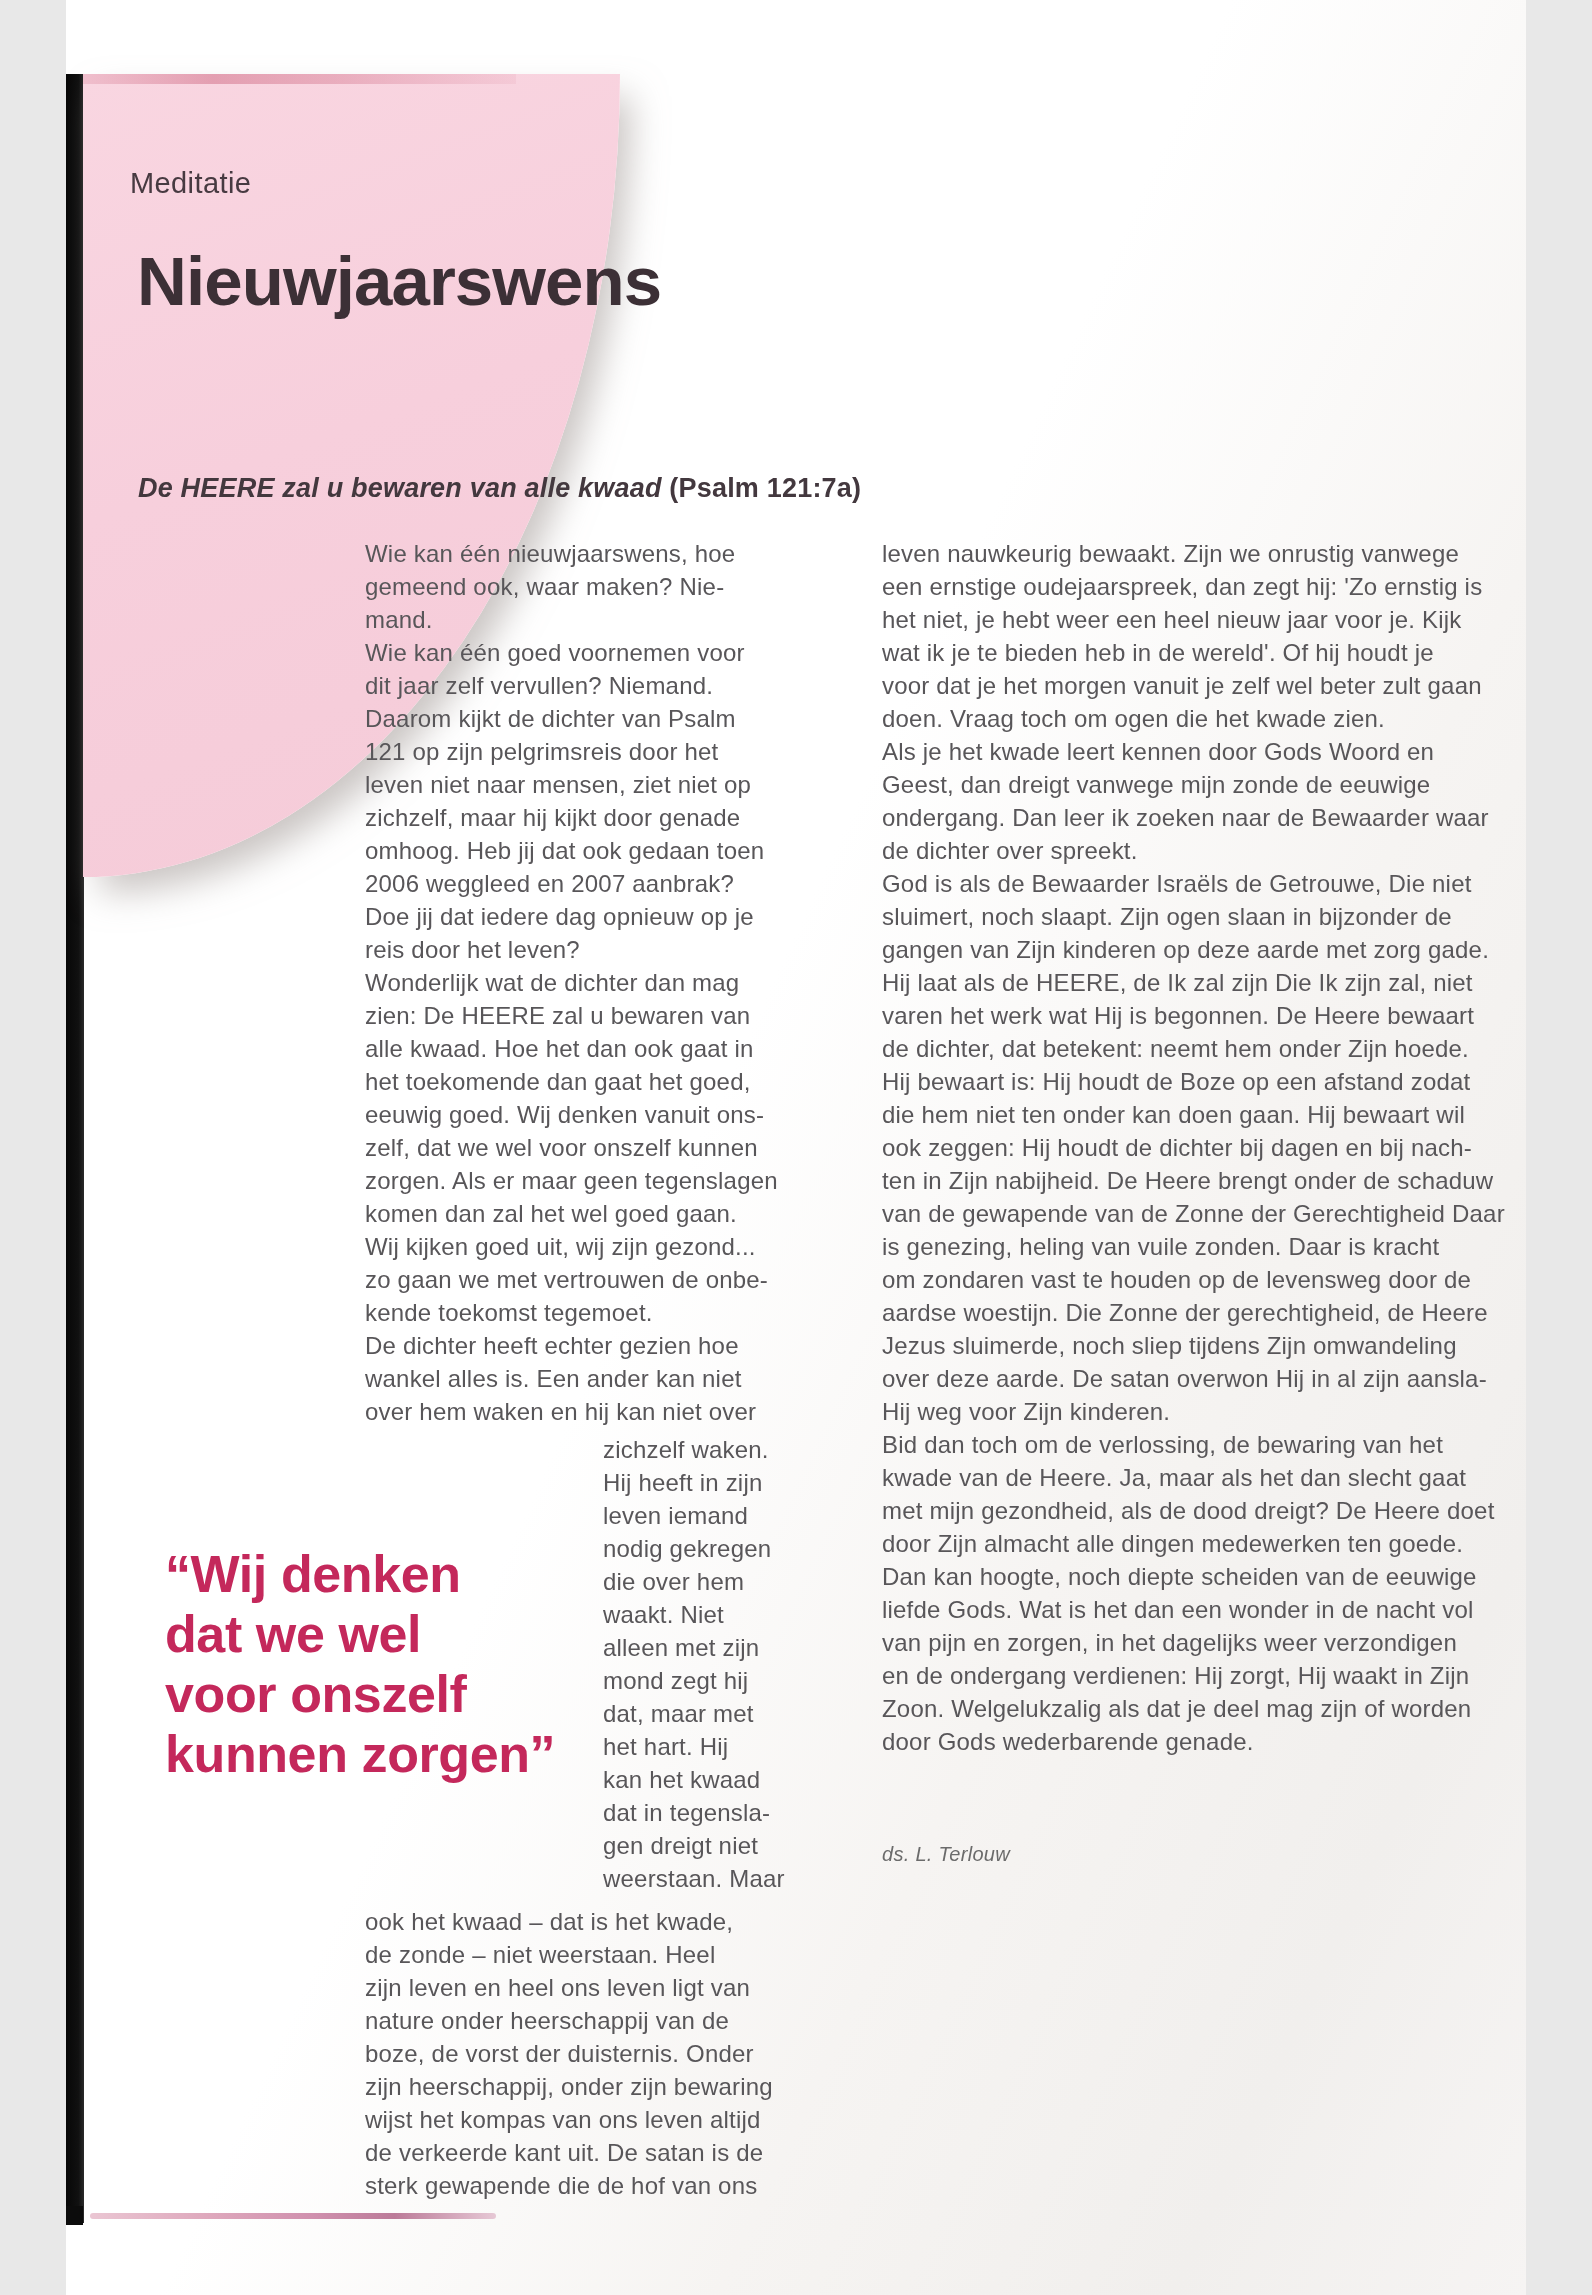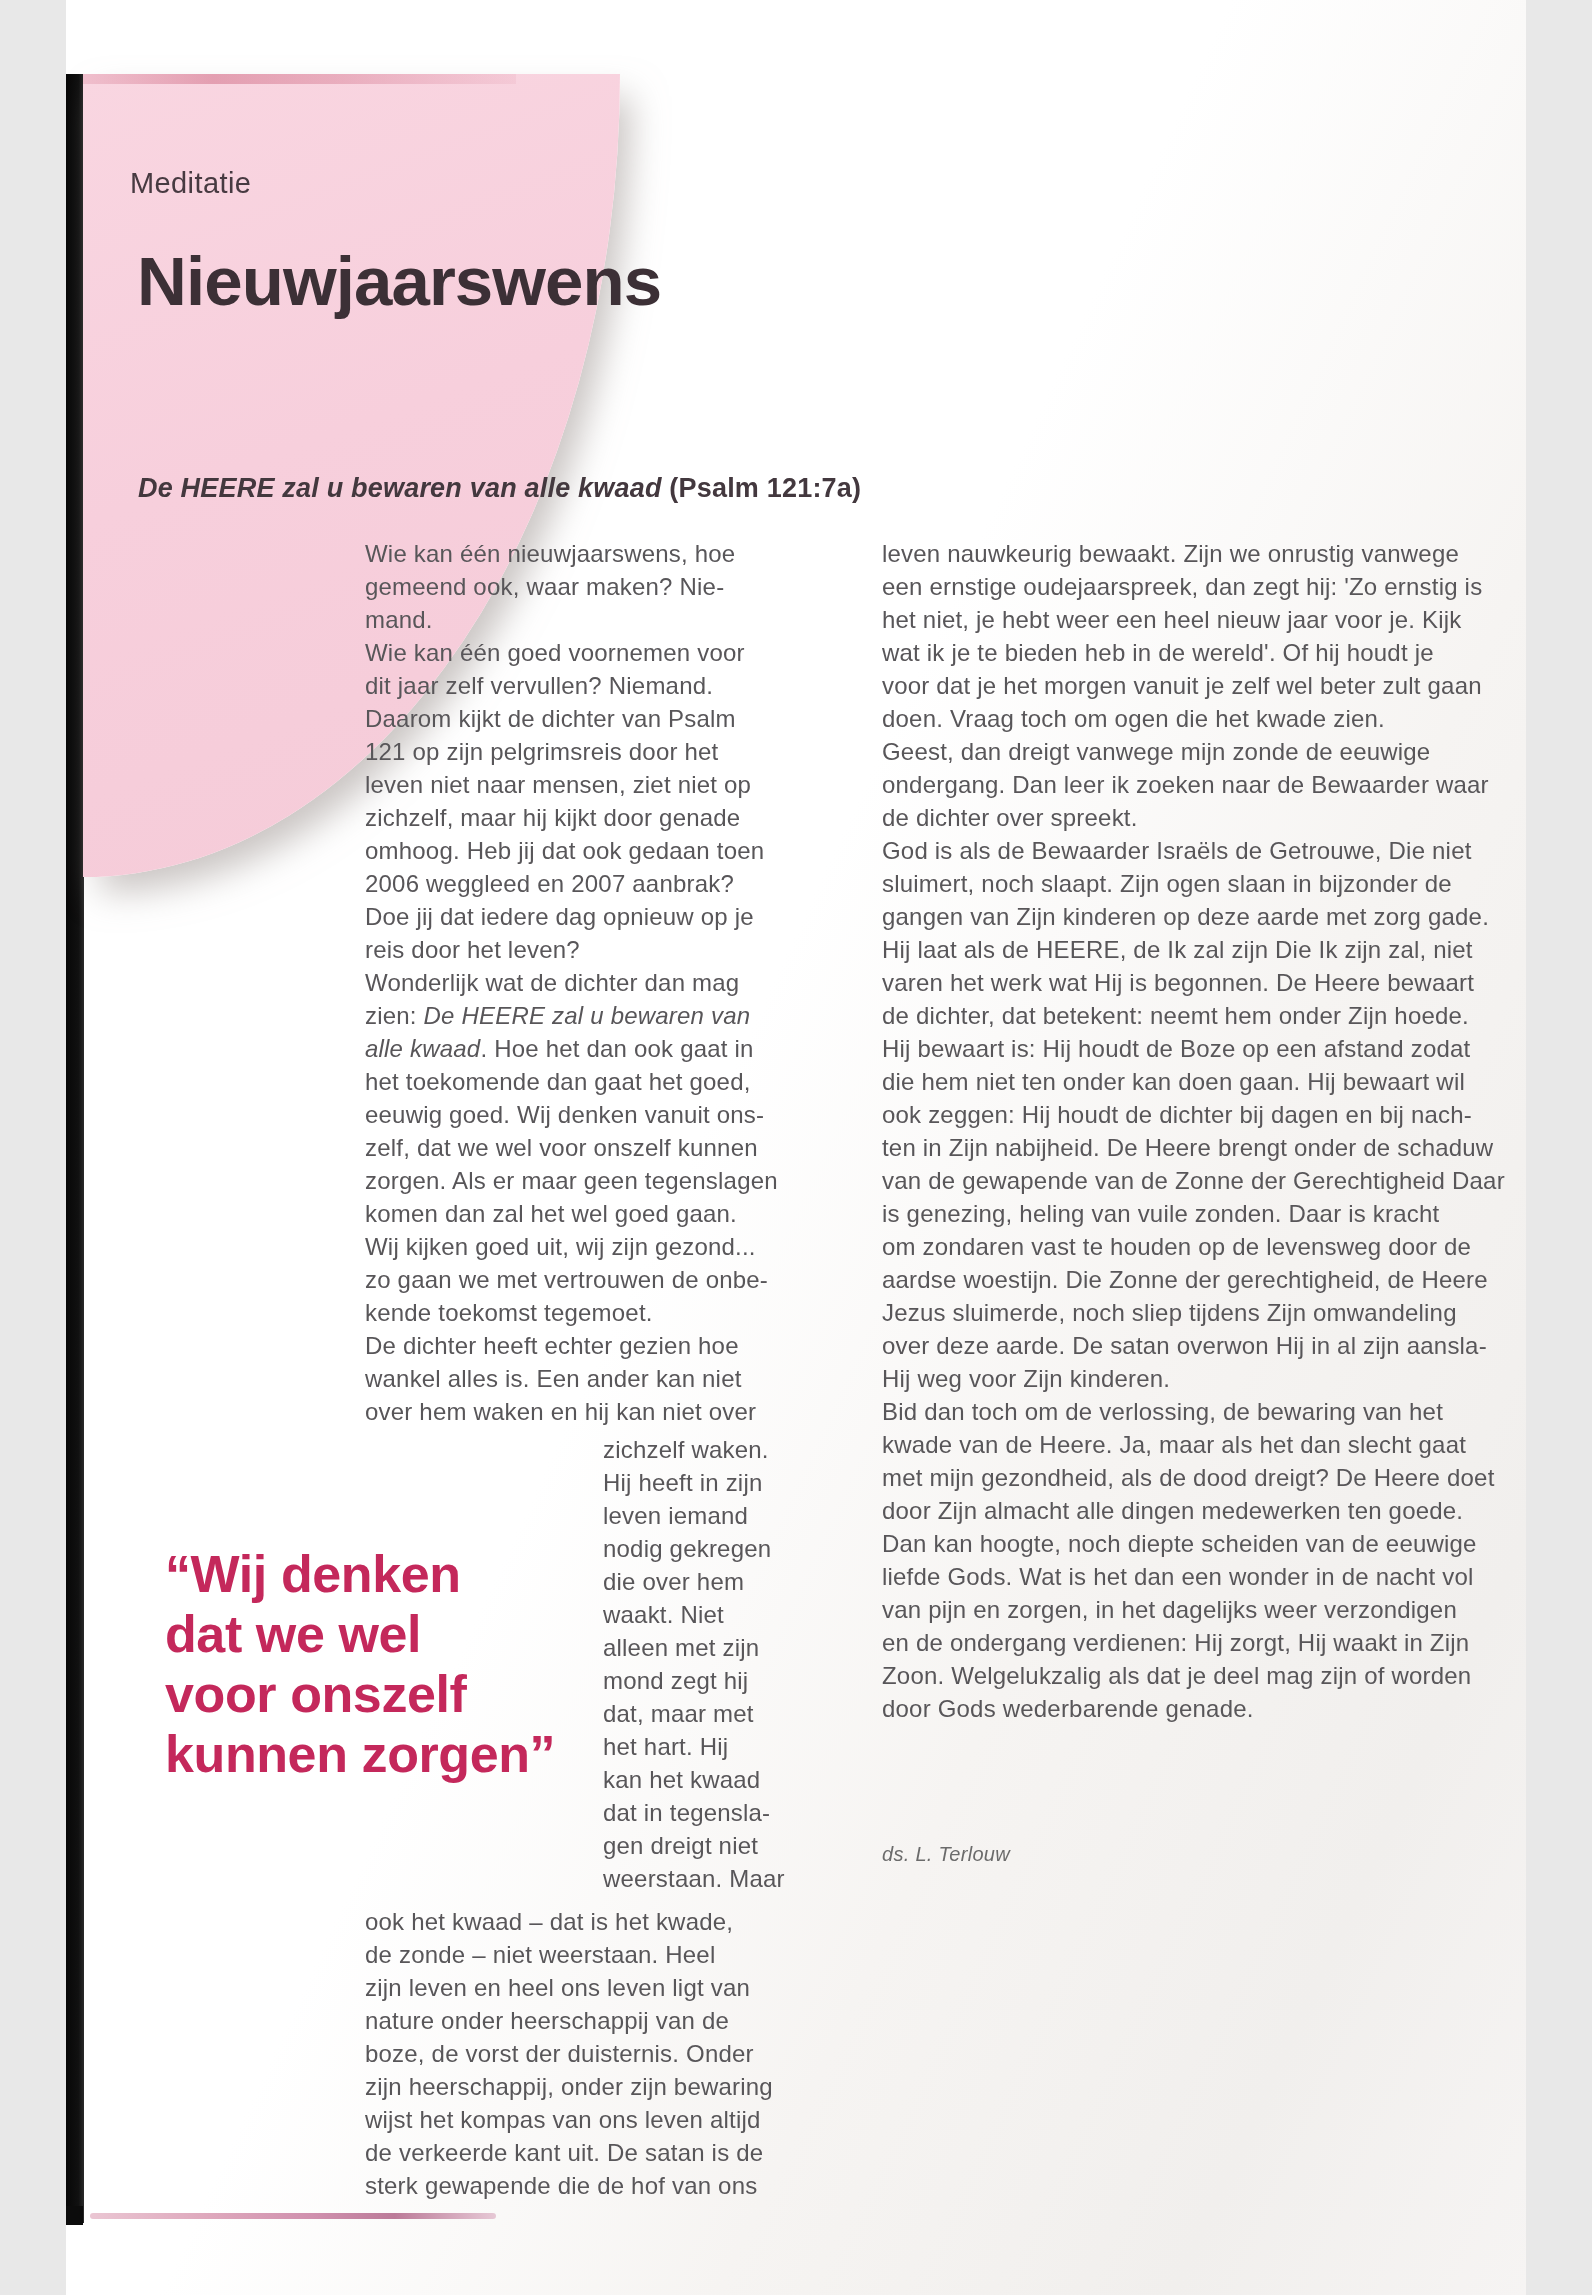--- a/index.html
+++ b/index.html
@@ -37,21 +37,21 @@
   }
   .subtitle{
     position:absolute;left:72px;top:473px;
     font-size:27px;font-weight:bold;color:#43383e;letter-spacing:0.2px;
     white-space:nowrap;
   }
   .subtitle .it{font-style:italic;}
   
   .col{position:absolute;font-size:24px;color:#585659;letter-spacing:0.2px;}
   .col .tl{height:33px;line-height:33px;white-space:nowrap;}
-  .col .it{font-style:italic;text-align:center;}
+  .col .it{text-align:center;}
   .col-left-a{left:299px;top:537px;}
   .col-left-b{left:537px;top:1433px;}
   .col-left-c{left:299px;top:1905px;}
   .col-right{left:816px;top:537px;}
   .pull-quote{
     position:absolute;left:60px;top:1544px;
     font-size:52px;font-weight:bold;color:#c4285b;letter-spacing:-0.4px;margin-left:39px;
   }
   .pull-quote .tl{height:60px;line-height:60px;white-space:nowrap;}
   .signature{
@@ -150,20 +150,21 @@
       <div class="tl"><span>kunnen zorgen”</span></div>
     </div>
 
   <div class="col col-right">
       <div class="tl"><span>leven nauwkeurig bewaakt. Zijn we onrustig vanwege</span></div>
       <div class="tl"><span>een ernstige oudejaarspreek, dan zegt hij: 'Zo ernstig is</span></div>
       <div class="tl"><span>het niet, je hebt weer een heel nieuw jaar voor je. Kijk</span></div>
       <div class="tl"><span>wat ik je te bieden heb in de wereld'. Of hij houdt je</span></div>
       <div class="tl"><span>voor dat je het morgen vanuit je zelf wel beter zult gaan</span></div>
       <div class="tl"><span>doen. Vraag toch om ogen die het kwade zien.</span></div>
+      <div class="tl"><span>Als je het kwade leert kennen door Gods Woord en</span></div>
       <div class="tl"><span>Geest, dan dreigt vanwege mijn zonde de eeuwige</span></div>
       <div class="tl"><span>ondergang. Dan leer ik zoeken naar de Bewaarder waar</span></div>
       <div class="tl"><span>de dichter over spreekt.</span></div>
       <div class="tl"><span>God is als de Bewaarder Israëls de Getrouwe, Die niet</span></div>
       <div class="tl"><span>sluimert, noch slaapt. Zijn ogen slaan in bijzonder de</span></div>
       <div class="tl"><span>gangen van Zijn kinderen op deze aarde met zorg gade.</span></div>
       <div class="tl"><span>Hij laat als de HEERE, de Ik zal zijn Die Ik zijn zal, niet</span></div>
       <div class="tl"><span>varen het werk wat Hij is begonnen. De Heere bewaart</span></div>
       <div class="tl"><span>de dichter, dat betekent: neemt hem onder Zijn hoede.</span></div>
       <div class="tl"><span>Hij bewaart is: Hij houdt de Boze op een afstand zodat</span></div>

